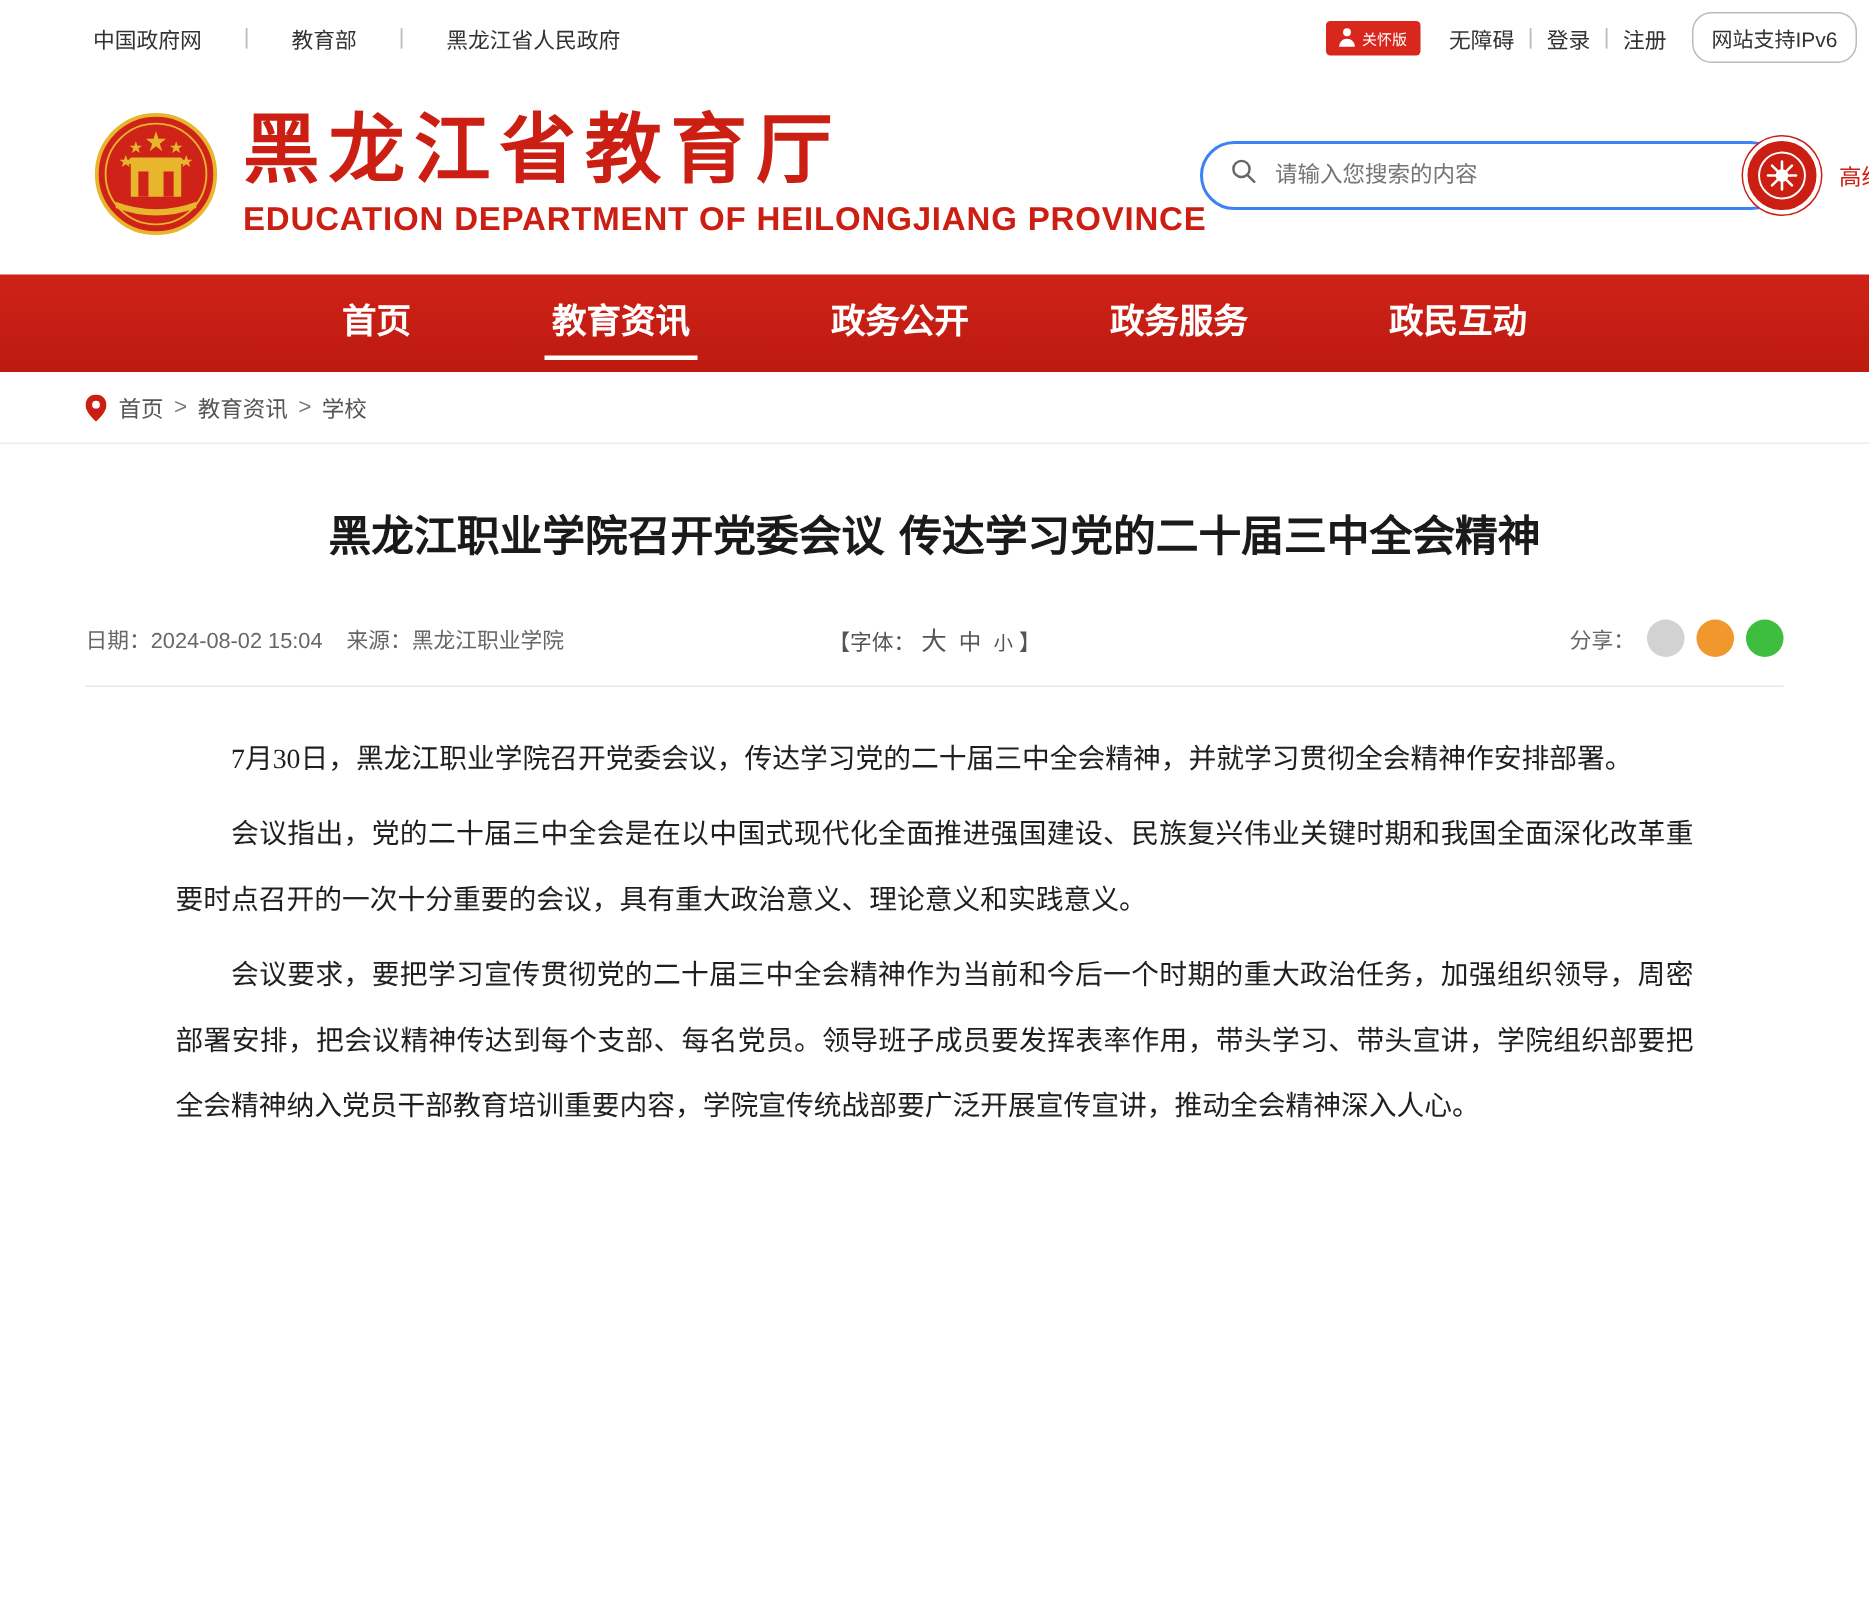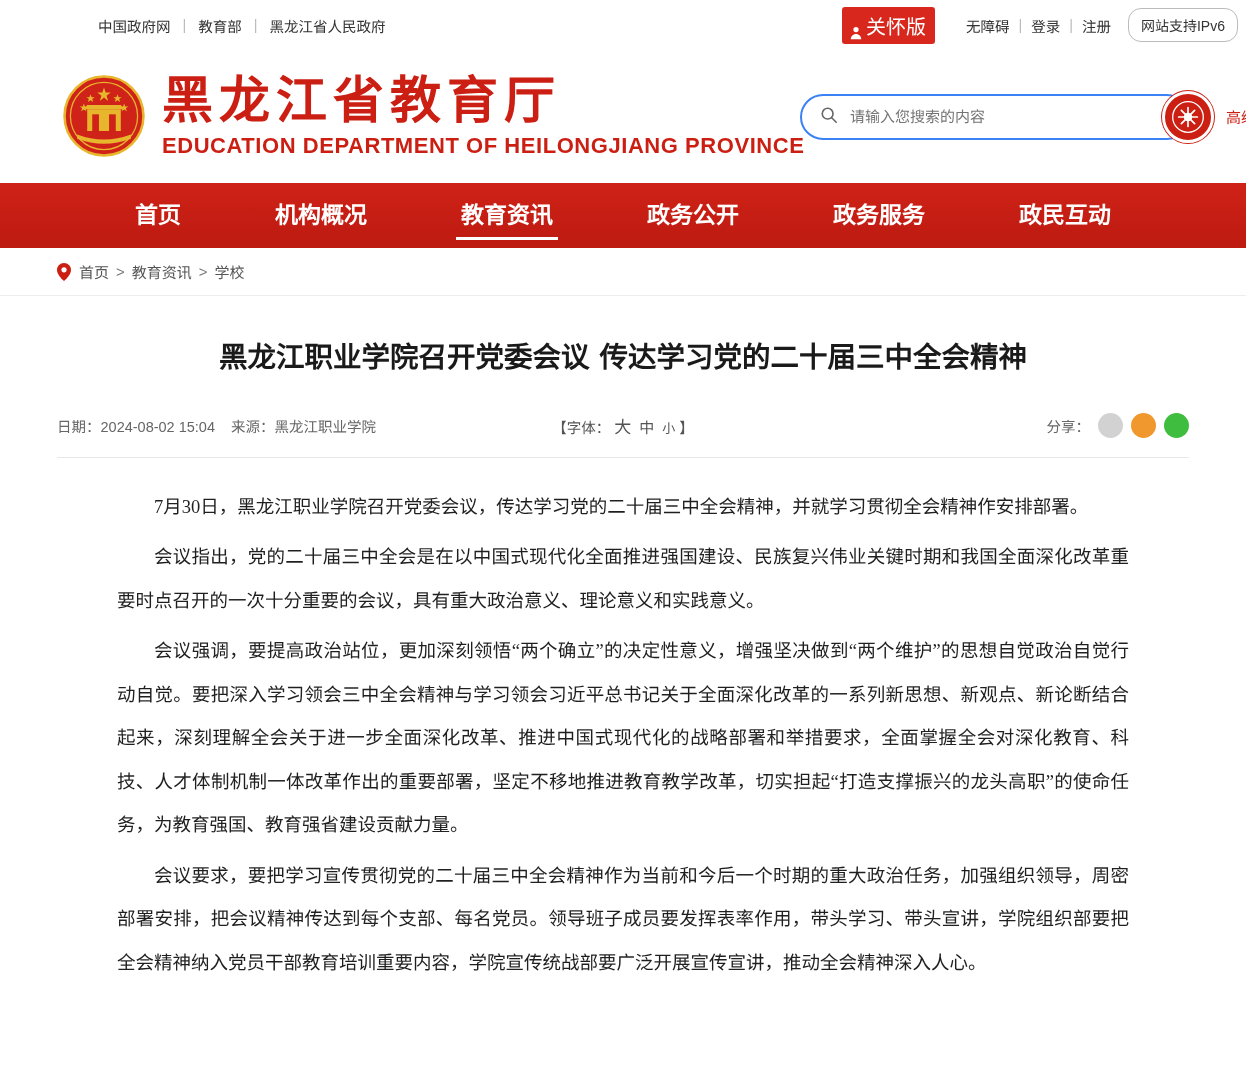--- a/index.html
+++ b/index.html
@@ -14,35 +14,35 @@
   
   .topbar {
     height: 50px;
     display: flex;
     align-items: center;
     justify-content: space-between;
     padding: 0 8px 0 62px;
     font-size: 14.5px;
     color: #333;
   }
-  .topbar-left { display: flex; align-items: center; gap: 0; color: #333; margin-left: 36px; }
+  .topbar-left { display: flex; align-items: center; gap: 16px; color: #333; }
   .topbar-left a {
     color: #333; text-decoration: none; padding: 0 12px;
   }
   .topbar-left a:first-child { padding-left: 0; }
   .topbar-left .divider { color: #bbb; }
   .topbar-right { display: flex; align-items: center; gap: 0; font-size: 14.5px; }
   .care-btn {
     background: #d8271c;
     color: #fff;
     border-radius: 3px;
     padding: 4px 9px 4px 7px;
-    display: flex; align-items: flex-end; gap: 3px;
-    font-size: 20px;
-    margin-right: 22px;
+    display: flex; align-items: flex-start; gap: 3px;
+    font-size: 10px;
+    margin-right: 10px;
   }
   .care-btn svg { display: block; }
   .topbar-right a { color: #333; text-decoration: none; padding: 0 9px; }
   .topbar-right .divider { color: #bbb; }
   .ipv6-box {
     border: 1px solid #bbb;
     border-radius: 13px;
     padding: 6px 12px;
     margin-left: 8px;
     font-size: 14px;
@@ -315,21 +315,20 @@
         </g>
         <circle cx="20" cy="20" r="5" fill="#fff"></circle>
       </svg>
     </div>
     <span class="adv-search">高级搜索</span>
   </div>
 </div>
 
 <div class="nav">
   <div class="nav-item">首页</div>
-  <div class="nav-item">机构概况</div>
   <div class="nav-item active">教育资讯</div>
   <div class="nav-item">政务公开</div>
   <div class="nav-item">政务服务</div>
   <div class="nav-item">政民互动</div>
 </div>
 
 <div class="breadcrumb">
   <span class="pin">
     <svg width="14" height="18" viewBox="0 0 14 18">
         <path d="M7 0C3.1 0 0 3.1 0 7c0 5.2 7 11 7 11s7-5.8 7-11c0-3.9-3.1-7-7-7z" fill="#cc1f13"></path>
@@ -364,16 +363,15 @@
       <span class="share-icon s-orange"></span>
       <span class="share-icon s-green"></span>
     </span>
   </div>
 
   <div class="divider-line"></div>
 
   <div class="body-text">
     <p>7月30日，黑龙江职业学院召开党委会议，传达学习党的二十届三中全会精神，并就学习贯彻全会精神作安排部署。</p>
     <p>会议指出，党的二十届三中全会是在以中国式现代化全面推进强国建设、民族复兴伟业关键时期和我国全面深化改革重要时点召开的一次十分重要的会议，具有重大政治意义、理论意义和实践意义。</p>
-    <p>会议强调，要提高政治站位，更加深刻领悟“两个确立”的决定性意义，增强坚决做到“两个维护”的思想自觉政治自觉行动自觉。要把深入学习领会三中全会精神与学习领会习近平总书记关于全面深化改革的一系列新思想、新观点、新论断结合起来，深刻理解全会关于进一步全面深化改革、推进中国式现代化的战略部署和举措要求，全面掌握全会对深化教育、科技、人才体制机制一体改革作出的重要部署，坚定不移地推进教育教学改革，切实担起“打造支撑振兴的龙头高职”的使命任务，为教育强国、教育强省建设贡献力量。</p>
     <p>会议要求，要把学习宣传贯彻党的二十届三中全会精神作为当前和今后一个时期的重大政治任务，加强组织领导，周密部署安排，把会议精神传达到每个支部、每名党员。领导班子成员要发挥表率作用，带头学习、带头宣讲，学院组织部要把全会精神纳入党员干部教育培训重要内容，学院宣传统战部要广泛开展宣传宣讲，推动全会精神深入人心。</p>
   </div>
 </div>
 
 </body></html>

